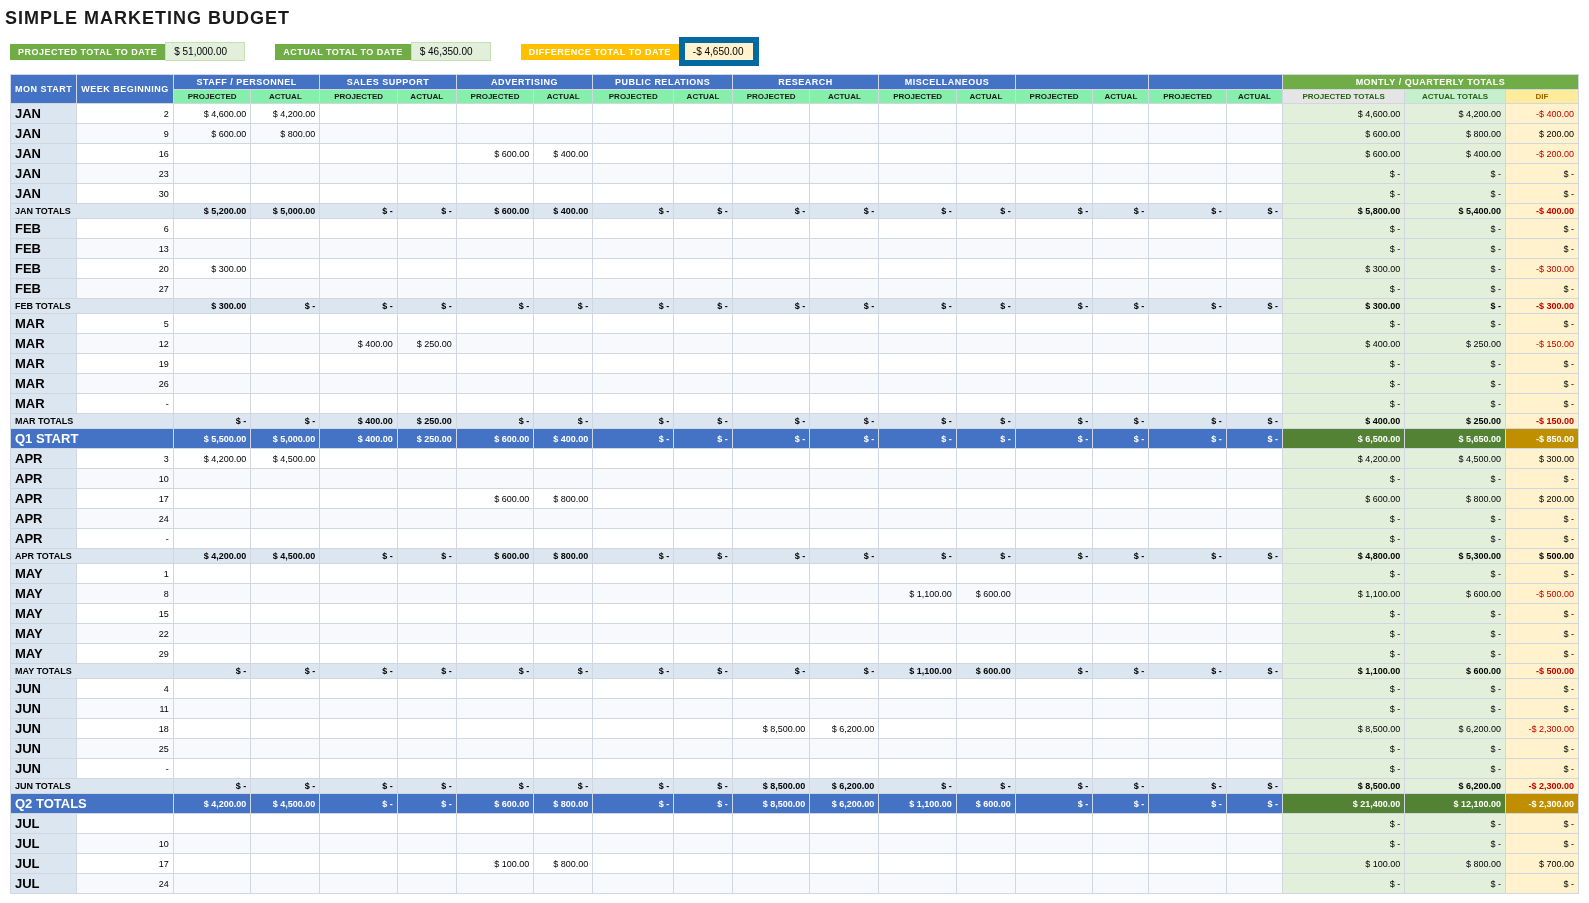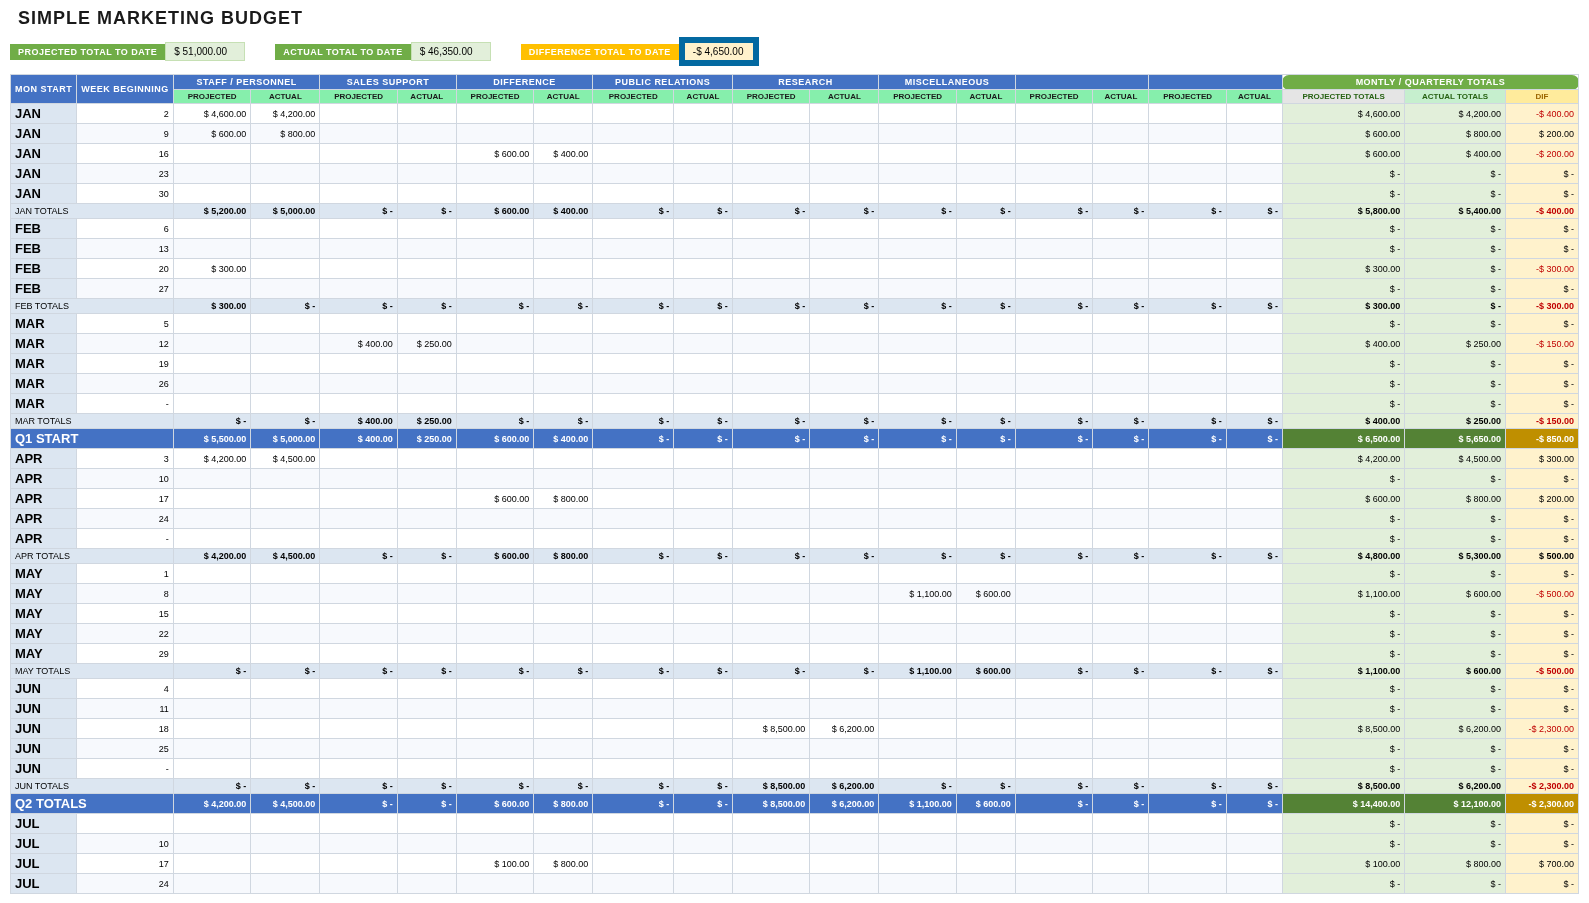--- a/index.html
+++ b/index.html
@@ -2,21 +2,21 @@
 <html><head>
   <meta charset="utf-8">
   <style>
     * { box-sizing: border-box; margin: 0; padding: 0; }
     body { font-family: Arial, sans-serif; font-size: 10px; background: #fff; overflow-x: auto; }
     
     .page-title {
       font-size: 18px;
       font-weight: bold;
       color: #1a1a1a;
-      padding: 8px 10px 4px 18px;
+      padding: 8px 10px 4px 5px;
       letter-spacing: 1px;
     }
     
     .summary-bar {
       display: flex;
       align-items: center;
       gap: 0;
       padding: 4px 10px;
       margin-bottom: 4px;
     }
@@ -95,35 +95,34 @@
     
     
     .data-row td { background: #fff; }
     .data-row td.col-mon { background: #dce6f1; }
     
     
     .total-row td {
       background: #dce6f1;
       font-weight: bold;
     }
-    .total-row td.col-mon { background: #dce6f1; font-weight: normal; font-size: 9px; }
+    .total-row td.col-mon { background: #dce6f1; font-weight: bold; font-size: 9px; }
     
     
     .q-total-row td {
       background: #4472c4;
       color: #fff;
       font-weight: bold;
     }
     .q-total-row td.col-mon { background: #4472c4; color: #fff; }
     
     
     .mq-header {
       background: #70ad47 !important;
       color: #fff !important;
-      border-radius: 7px;
     }
     
     
     .proj-col { background: #e2efda !important; }
     .act-col { background: #e2efda !important; }
     .dif-col { background: #fff2cc !important; }
     
     .q-total-row .proj-col { background: #548235 !important; color: #fff !important; }
     .q-total-row .act-col { background: #548235 !important; color: #fff !important; }
     .q-total-row .dif-col { background: #bf8f00 !important; color: #fff !important; }
@@ -161,21 +160,21 @@
 
 <div class="spreadsheet-container">
 <table>
   <thead>
 
     <tr class="header-row-1">
       <th rowspan="2" style="background:#4472c4;color:#fff;width:55px;">MON START</th>
       <th rowspan="2" style="background:#4472c4;color:#fff;width:50px;">WEEK BEGINNING</th>
       <th colspan="2">STAFF / PERSONNEL</th>
       <th colspan="2">SALES SUPPORT</th>
-      <th colspan="2">DIFFERENCE</th>
+      <th colspan="2">ADVERTISING</th>
       <th colspan="2">PUBLIC RELATIONS</th>
       <th colspan="2">RESEARCH</th>
       <th colspan="2">MISCELLANEOUS</th>
       <th colspan="2" style="background:#4472c4;"></th>
       <th colspan="2" style="background:#4472c4;"></th>
       <th colspan="3" class="mq-header" style="background:#70ad47;">MONTLY / QUARTERLY TOTALS</th>
     </tr>
 
     <tr class="header-row-2">
       <th>PROJECTED</th>
@@ -1069,21 +1068,21 @@
       <td class="currency">$ -</td>
       <td class="currency">$ -</td>
       <td class="currency">$ 8,500.00</td>
       <td class="currency">$ 6,200.00</td>
       <td class="currency">$ 1,100.00</td>
       <td class="currency">$ 600.00</td>
       <td class="currency">$ -</td>
       <td class="currency">$ -</td>
       <td class="currency">$ -</td>
       <td class="currency">$ -</td>
-      <td class="currency proj-col" style="background:#548235;color:#fff;">$ 14,400.00</td>
+      <td class="currency proj-col" style="background:#548235;color:#fff;">$ 21,400.00</td>
       <td class="currency act-col" style="background:#548235;color:#fff;">$ 12,100.00</td>
       <td class="currency dif-col negative" style="background:#bf8f00;color:#fff;">-$ 2,300.00</td>
     </tr>
 
     <tr class="data-row">
       <td class="col-mon">JUL</td>
       <td class="currency"></td>
       <td></td>
           <td></td>
       <td></td>

